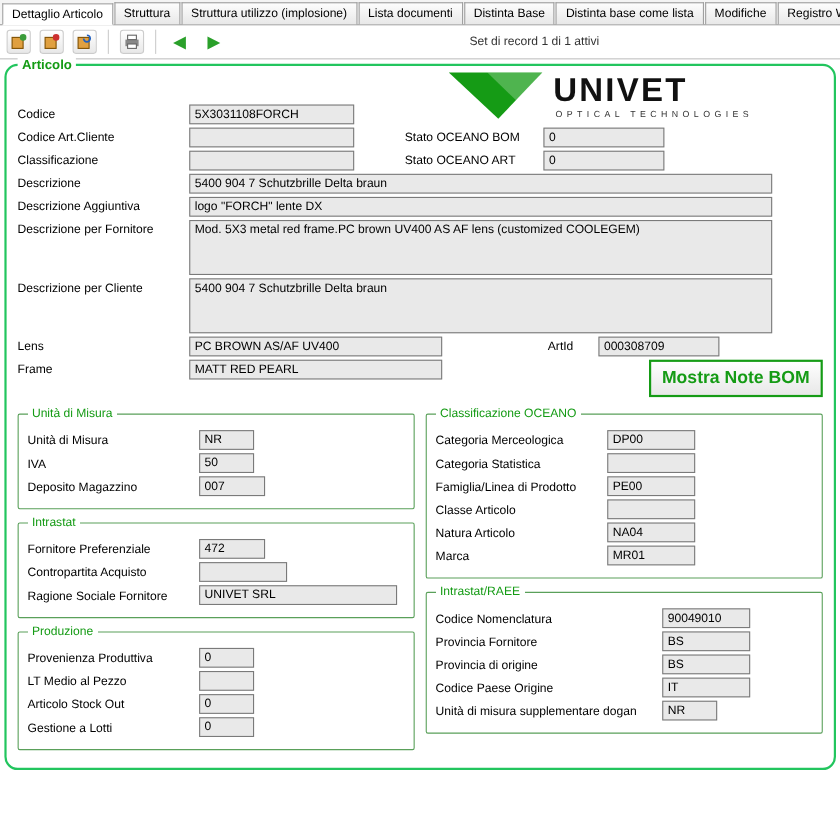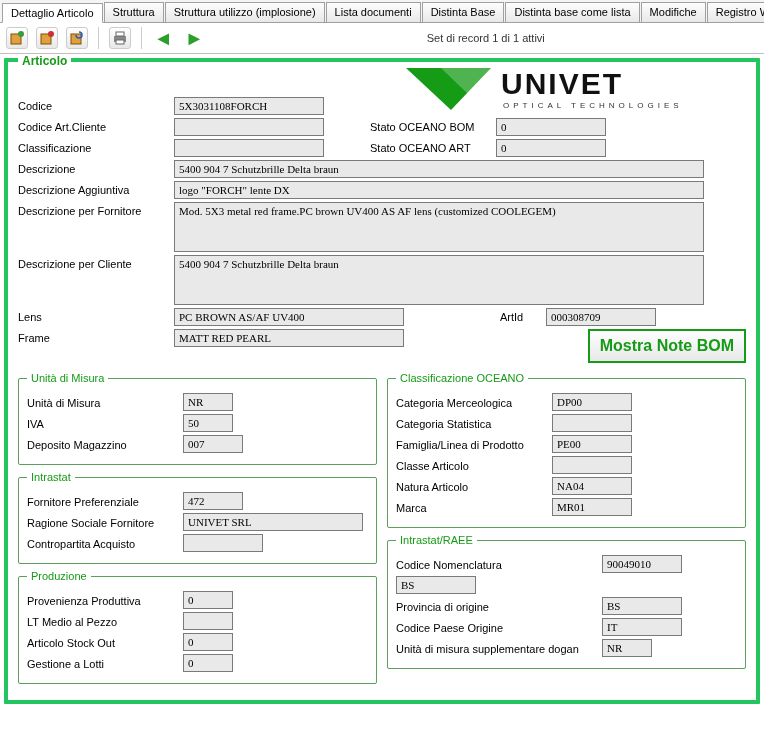--- a/index.html
+++ b/index.html
@@ -49,38 +49,38 @@
     background: linear-gradient(#fff,#e8e8e8);
     display: flex; align-items: center; justify-content: center;
     cursor: pointer;
   }
   .sep { width:1px; height:22px; background:#ccc; margin:0 2px;}
   .nav-arrow { font-size:14px; color:#2aa02a; font-weight:bold; cursor:pointer; padding:2px 6px;}
   .recstatus { flex:1; text-align:center; color:#333; font-size:11px;}
   .form-area {
     padding: 6px 10px 10px 10px;
     position: relative;
-    border:4px solid #22c55e;
+    border:2px solid #22c55e;
     margin:4px;
-    border-radius:1px;
+    border-radius:12px;
   }
   .main-legend {
     position:absolute; top:-8px; left:10px;
     background:#fff; padding:0 4px;
     color:#159b15; font-weight:bold; font-size:12px;
   }
   .logo {
     position:absolute; top:0; right:10px;
     width:340px; height:56px;
     display:flex; align-items:flex-start; justify-content:flex-end;
   }
   .row { display:flex; align-items:flex-start; margin:3px 0; gap:6px;}
   .lbl { width:150px; padding-top:3px; font-size:11px; color:#000;}
   input.fld, textarea.fld {
-    font-family: Liberation Serif, serif; font-size:11px;
+    font-family: Liberation Sans, sans-serif; font-size:11px;
     padding:2px 4px;
     border:1px solid #7a7a7a;
     background:#e9e9e9;
     color:#000;
   }
   textarea.fld { resize:none; overflow:hidden; }
   .w110{width:110px;} .w230{width:230px;} .w150{width:150px;}
   .w50{width:50px;} .w80{width:80px;} .w60{width:60px;}
   .rcol { display:flex; align-items:center; gap:6px; margin-left:40px;}
   .rlbl { width:120px; font-size:11px;}
@@ -236,27 +236,27 @@
           </div>
       </fieldset>
 
       <fieldset class="group">
         <legend>Intrastat</legend>
         <div class="grow">
             <span class="glbl">Fornitore Preferenziale</span>
             <input class="fld w60" value="472" style="">
           </div>
         <div class="grow">
+            <span class="glbl">Contropartita Acquisto</span>
+            <input class="fld w80" style="">
+          </div>
+        <div class="grow">
             <span class="glbl">Ragione Sociale Fornitore</span>
             <input class="fld" style="width: 180px;" value="UNIVET SRL">
           </div>
-        <div class="grow">
-            <span class="glbl">Contropartita Acquisto</span>
-            <input class="fld w80" style="">
-          </div>
       </fieldset>
 
       <fieldset class="group">
         <legend>Produzione</legend>
         <div class="grow">
             <span class="glbl">Provenienza Produttiva</span>
             <input class="fld w50" value="0" style="">
           </div>
         <div class="grow">
             <span class="glbl">LT Medio al Pezzo</span>
@@ -302,20 +302,21 @@
           </div>
       </fieldset>
 
       <fieldset class="group">
         <legend>Intrastat/RAEE</legend>
         <div class="grow">
             <span class="glbl" style="width:200px">Codice Nomenclatura</span>
             <input class="fld w80" value="90049010" style="">
           </div>
         <div class="grow">
+            <span class="glbl" style="width:200px">Provincia Fornitore</span>
             <input class="fld w80" value="BS" style="">
           </div>
         <div class="grow">
             <span class="glbl" style="width:200px">Provincia di origine</span>
             <input class="fld w80" value="BS" style="">
           </div>
         <div class="grow">
             <span class="glbl" style="width:200px">Codice Paese Origine</span>
             <input class="fld w80" value="IT" style="">
           </div>

